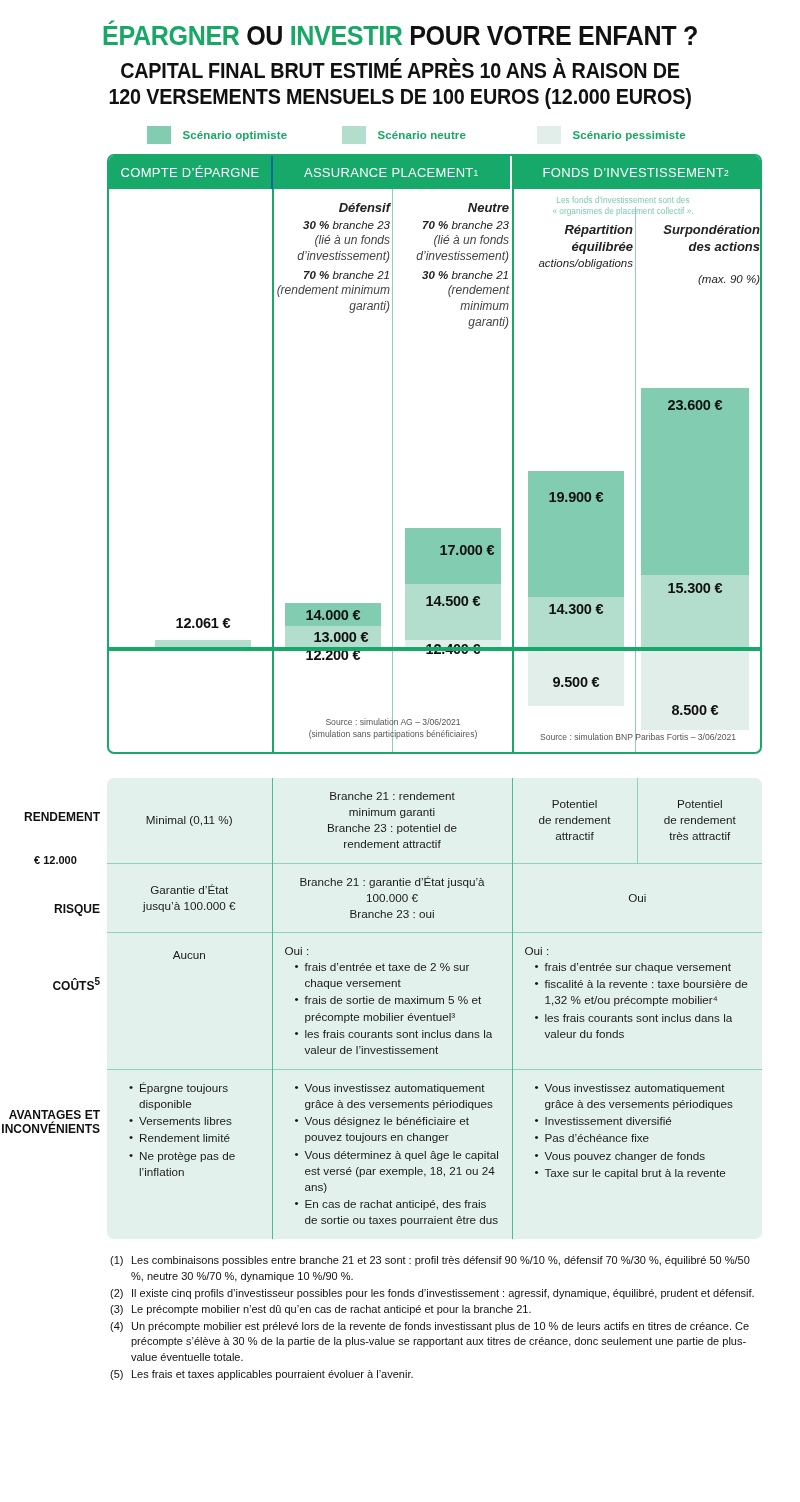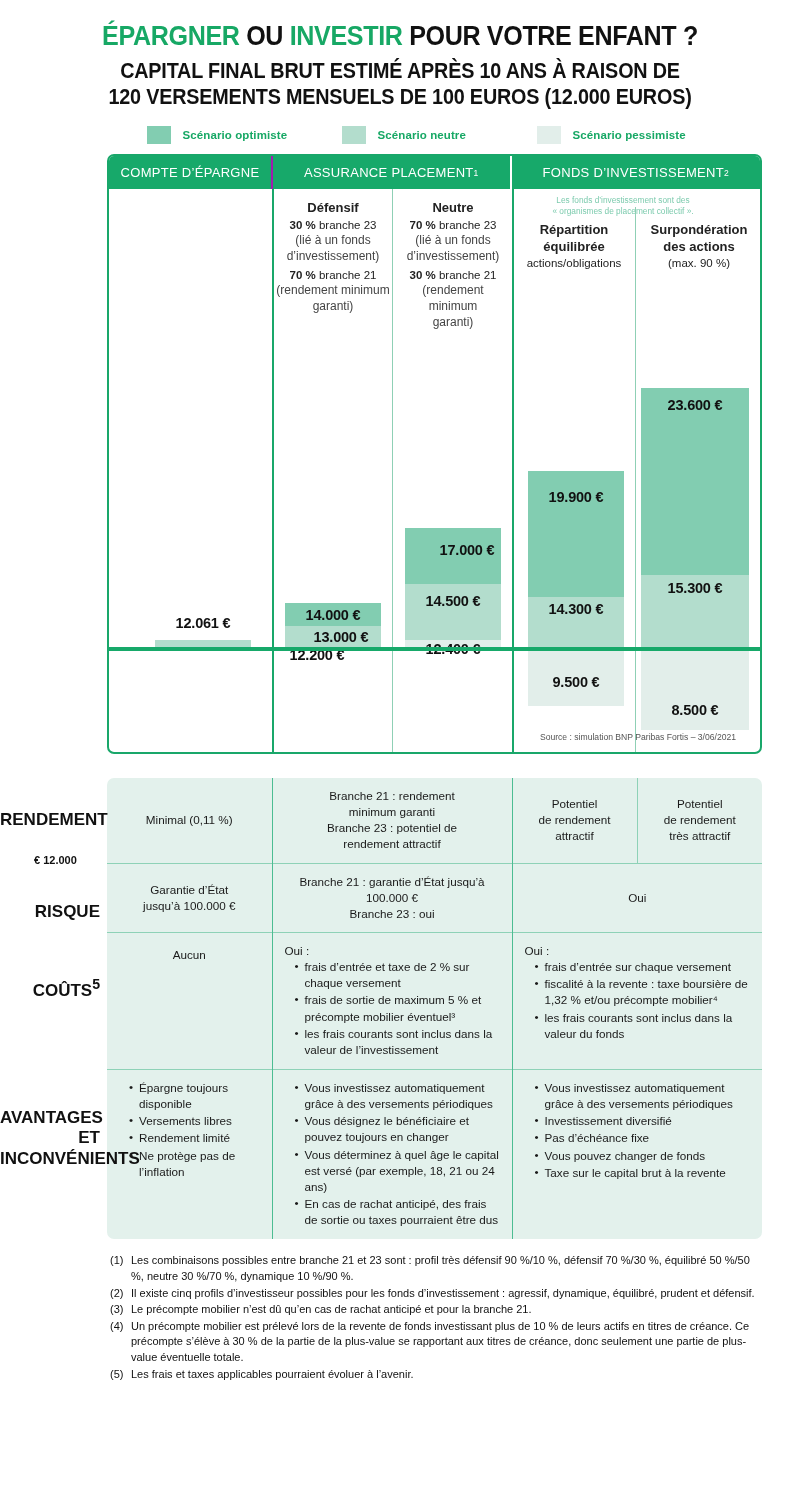--- a/index.html
+++ b/index.html
@@ -42,28 +42,28 @@
   }
   .head-row { display:flex; height:33px; background:#17a96a; }
   .head-cell {
     color:#fff; font-size:13px; text-transform:uppercase;
     display:flex; align-items:center; justify-content:center;
     letter-spacing:0.3px;
     font-family:"Liberation Sans Narrow","Liberation Sans",sans-serif;
     transform:none;
   }
   .head-cell span.sup { font-size:8.5px; vertical-align:super; }
-  .hc1 { width:165px; border-right:2px solid #a21caf; }
+  .hc1 { width:165px; border-right:2px solid #0369a1; }
   .hc2 { width:240px; border-right:2px solid #fff; }
   .hc3 { width:250px; }
   .body-row { position:relative; height:565px; }
   .vline { position:absolute; top:0; bottom:0; width:2px; background:#19a76a; }
   .vline-thin { position:absolute; width:1px; background:#8fd0b5; }
   
-  .subhead { position:absolute; text-align:center; font-size:11.5px; line-height:1.32; color:#222; }
+  .subhead { position:absolute; text-align:right; font-size:11.5px; line-height:1.32; color:#222;font-style:italic; }
   .subhead .bold { font-weight:bold; font-size:13px; }
   .subhead .b2 { font-weight:bold; }
   .subhead .small { font-size:12px; color:#444; }
   .oc-note { position:absolute; text-align:center; font-size:8.3px; color:#7dcbae; line-height:1.3; }
   
   .baseline { position:absolute; left:0; right:0; height:4px; background:#17a96a; }
   .ylabel { position:absolute; font-size:11px; font-weight:bold; color:#111; }
   
   .bar { position:absolute; }
   .bval {
@@ -74,21 +74,21 @@
   .src { position:absolute; text-align:center; font-size:8.6px; color:#555; line-height:1.35; }
   
   .table-wrap { position:relative; margin-top:14px; padding-left:107px; padding-right:38px; }
   .tbl { width:655px; border-collapse:collapse; background:#e3f1ec; border-radius:7px; overflow:hidden; }
   .tbl td { vertical-align:middle; padding:10px 12px; font-size:11.7px; line-height:1.38; color:#1a1a1a; }
   .tbl tr + tr td { border-top:1px solid #8ed2b7; }
   .cdiv { border-left:1px solid #4cbd92 !important; }
   .cdiv-lite { border-left:1px solid #8ed2b7 !important; }
   .rowlabel {
     position:absolute; left:0; width:100px; text-align:right;
-    font-size:17px; font-weight:bold; text-transform:uppercase;
+    font-size:12px; font-weight:bold; text-transform:uppercase;
     color:#111; line-height:1.2;
     font-family:"Liberation Sans Narrow","Liberation Sans",sans-serif;
   }
   .c-center { text-align:center; }
   ul.bl { margin:0; padding-left:11px; list-style:none; }
   ul.bl li { position:relative; padding-left:9px; margin-bottom:1px; }
   ul.bl li:before { content:"•"; position:absolute; left:-1px; top:-1px; }
   
   .notes { padding: 14px 40px 0 110px; }
   .note { display:flex; font-size:11px; line-height:1.42; color:#111; margin-bottom:1px; }
@@ -177,32 +177,32 @@
 
       <div class="subhead" style="left:406px; top:32px; width:118px;">
         <div class="bold">Répartition</div>
         <div class="bold">équilibrée</div>
         <div style="margin-top:1px;">actions/obligations</div>
       </div>
 
       <div class="subhead" style="left:529px; top:32px; width:122px;">
         <div class="bold">Surpondération</div>
         <div class="bold">des actions</div>
-        <div style="margin-top:1px;">(max. 90 %)</div>
+        <div style="margin-top:17px;">(max. 90 %)</div>
       </div>
 
       <div class="bar" style="left:46px; top:451px; width:96px; height:9px; background:#b3ddcd;"></div>
       <div class="bval" style="left:46px; top:426px; width:96px;">12.061 €</div>
 
       <div class="bar" style="left:176px; top:456px; width:96px; height:4px; background:#e2eeea;"></div>
       <div class="bar" style="left:176px; top:437px; width:96px; height:23px; background:#b3ddcd;"></div>
       <div class="bar" style="left:176px; top:414px; width:96px; height:23px; background:#82cdb1;"></div>
       <div class="bval" style="left:176px; top:418px; width:96px;">14.000 €</div>
       <div class="bval" style="left:176px; top:440px; width:112px;">13.000 €</div>
-      <div class="bval" style="left:160px; top:458px; width:96px;">12.200 €</div>
+      <div class="bval" style="left:176px; top:458px; width:96px;">12.200 €</div>
 
       <div class="bar" style="left:296px; top:451px; width:96px; height:9px; background:#e2eeea;"></div>
       <div class="bar" style="left:296px; top:395px; width:96px; height:56px; background:#b3ddcd;"></div>
       <div class="bar" style="left:296px; top:339px; width:96px; height:56px; background:#82cdb1;"></div>
       <div class="bval" style="left:296px; top:353px; width:96px;padding-left:28px;">17.000 €</div>
       <div class="bval" style="left:296px; top:404px; width:96px;">14.500 €</div>
       <div class="bval" style="left:296px; top:452px; width:96px;">12.400 €</div>
 
       <div class="bar" style="left:419px; top:460px; width:96px; height:57px; background:#e2eeea;"></div>
       <div class="bar" style="left:419px; top:408px; width:96px; height:52px; background:#b3ddcd;"></div>
@@ -213,20 +213,24 @@
 
       <div class="bar" style="left:532px; top:460px; width:108px; height:81px; background:#e2eeea;"></div>
       <div class="bar" style="left:532px; top:386px; width:108px; height:74px; background:#b3ddcd;"></div>
       <div class="bar" style="left:532px; top:199px; width:108px; height:187px; background:#82cdb1;"></div>
       <div class="bval" style="left:532px; top:208px; width:108px;">23.600 €</div>
       <div class="bval" style="left:532px; top:391px; width:108px;">15.300 €</div>
       <div class="bval" style="left:532px; top:513px; width:108px;">8.500 €</div>
 
       <div class="baseline" style="top:458px;"></div>
 
+      <div class="src" style="left:167px; top:528px; width:234px;">
+        <div>Source : simulation AG – 3/06/2021</div>
+        <div>(simulation sans participations bénéficiaires)</div>
+      </div>
       <div class="src" style="left:406px; top:543px; width:246px;">
         <div>Source : simulation BNP Paribas Fortis – 3/06/2021</div>
       </div>
 
     </div>
   </div>
 </div>
 
 <div class="table-wrap">
 

